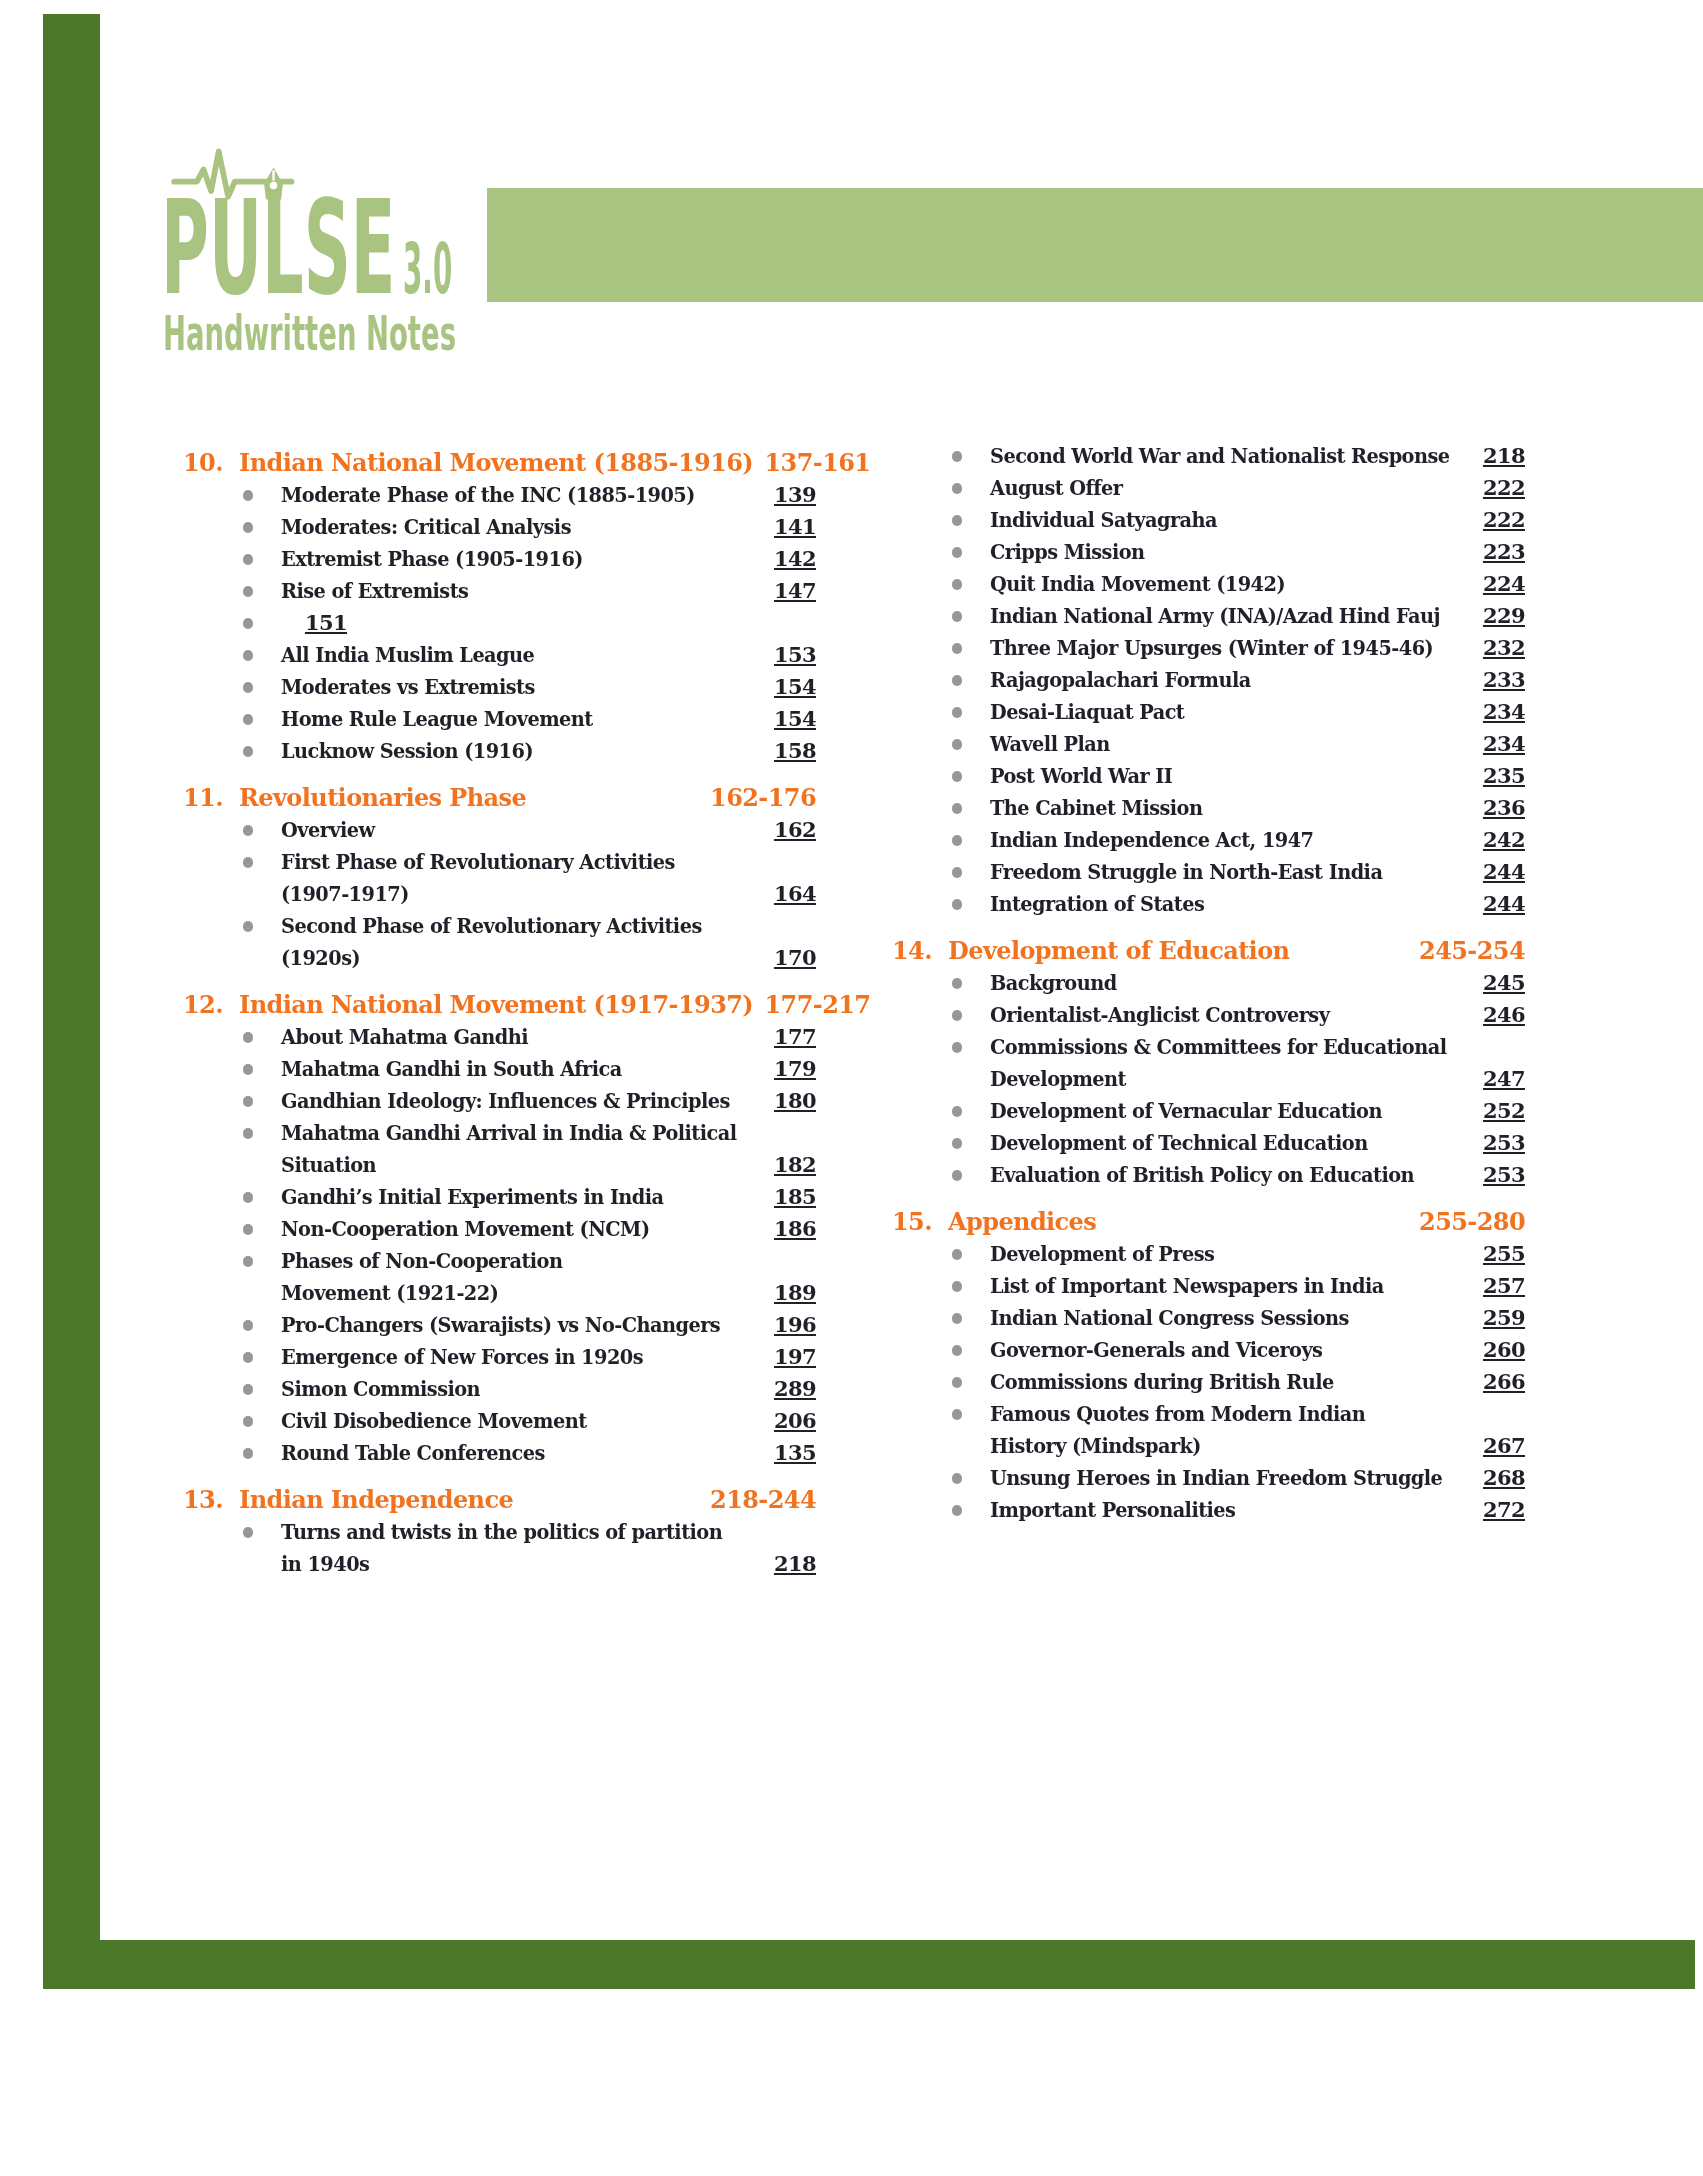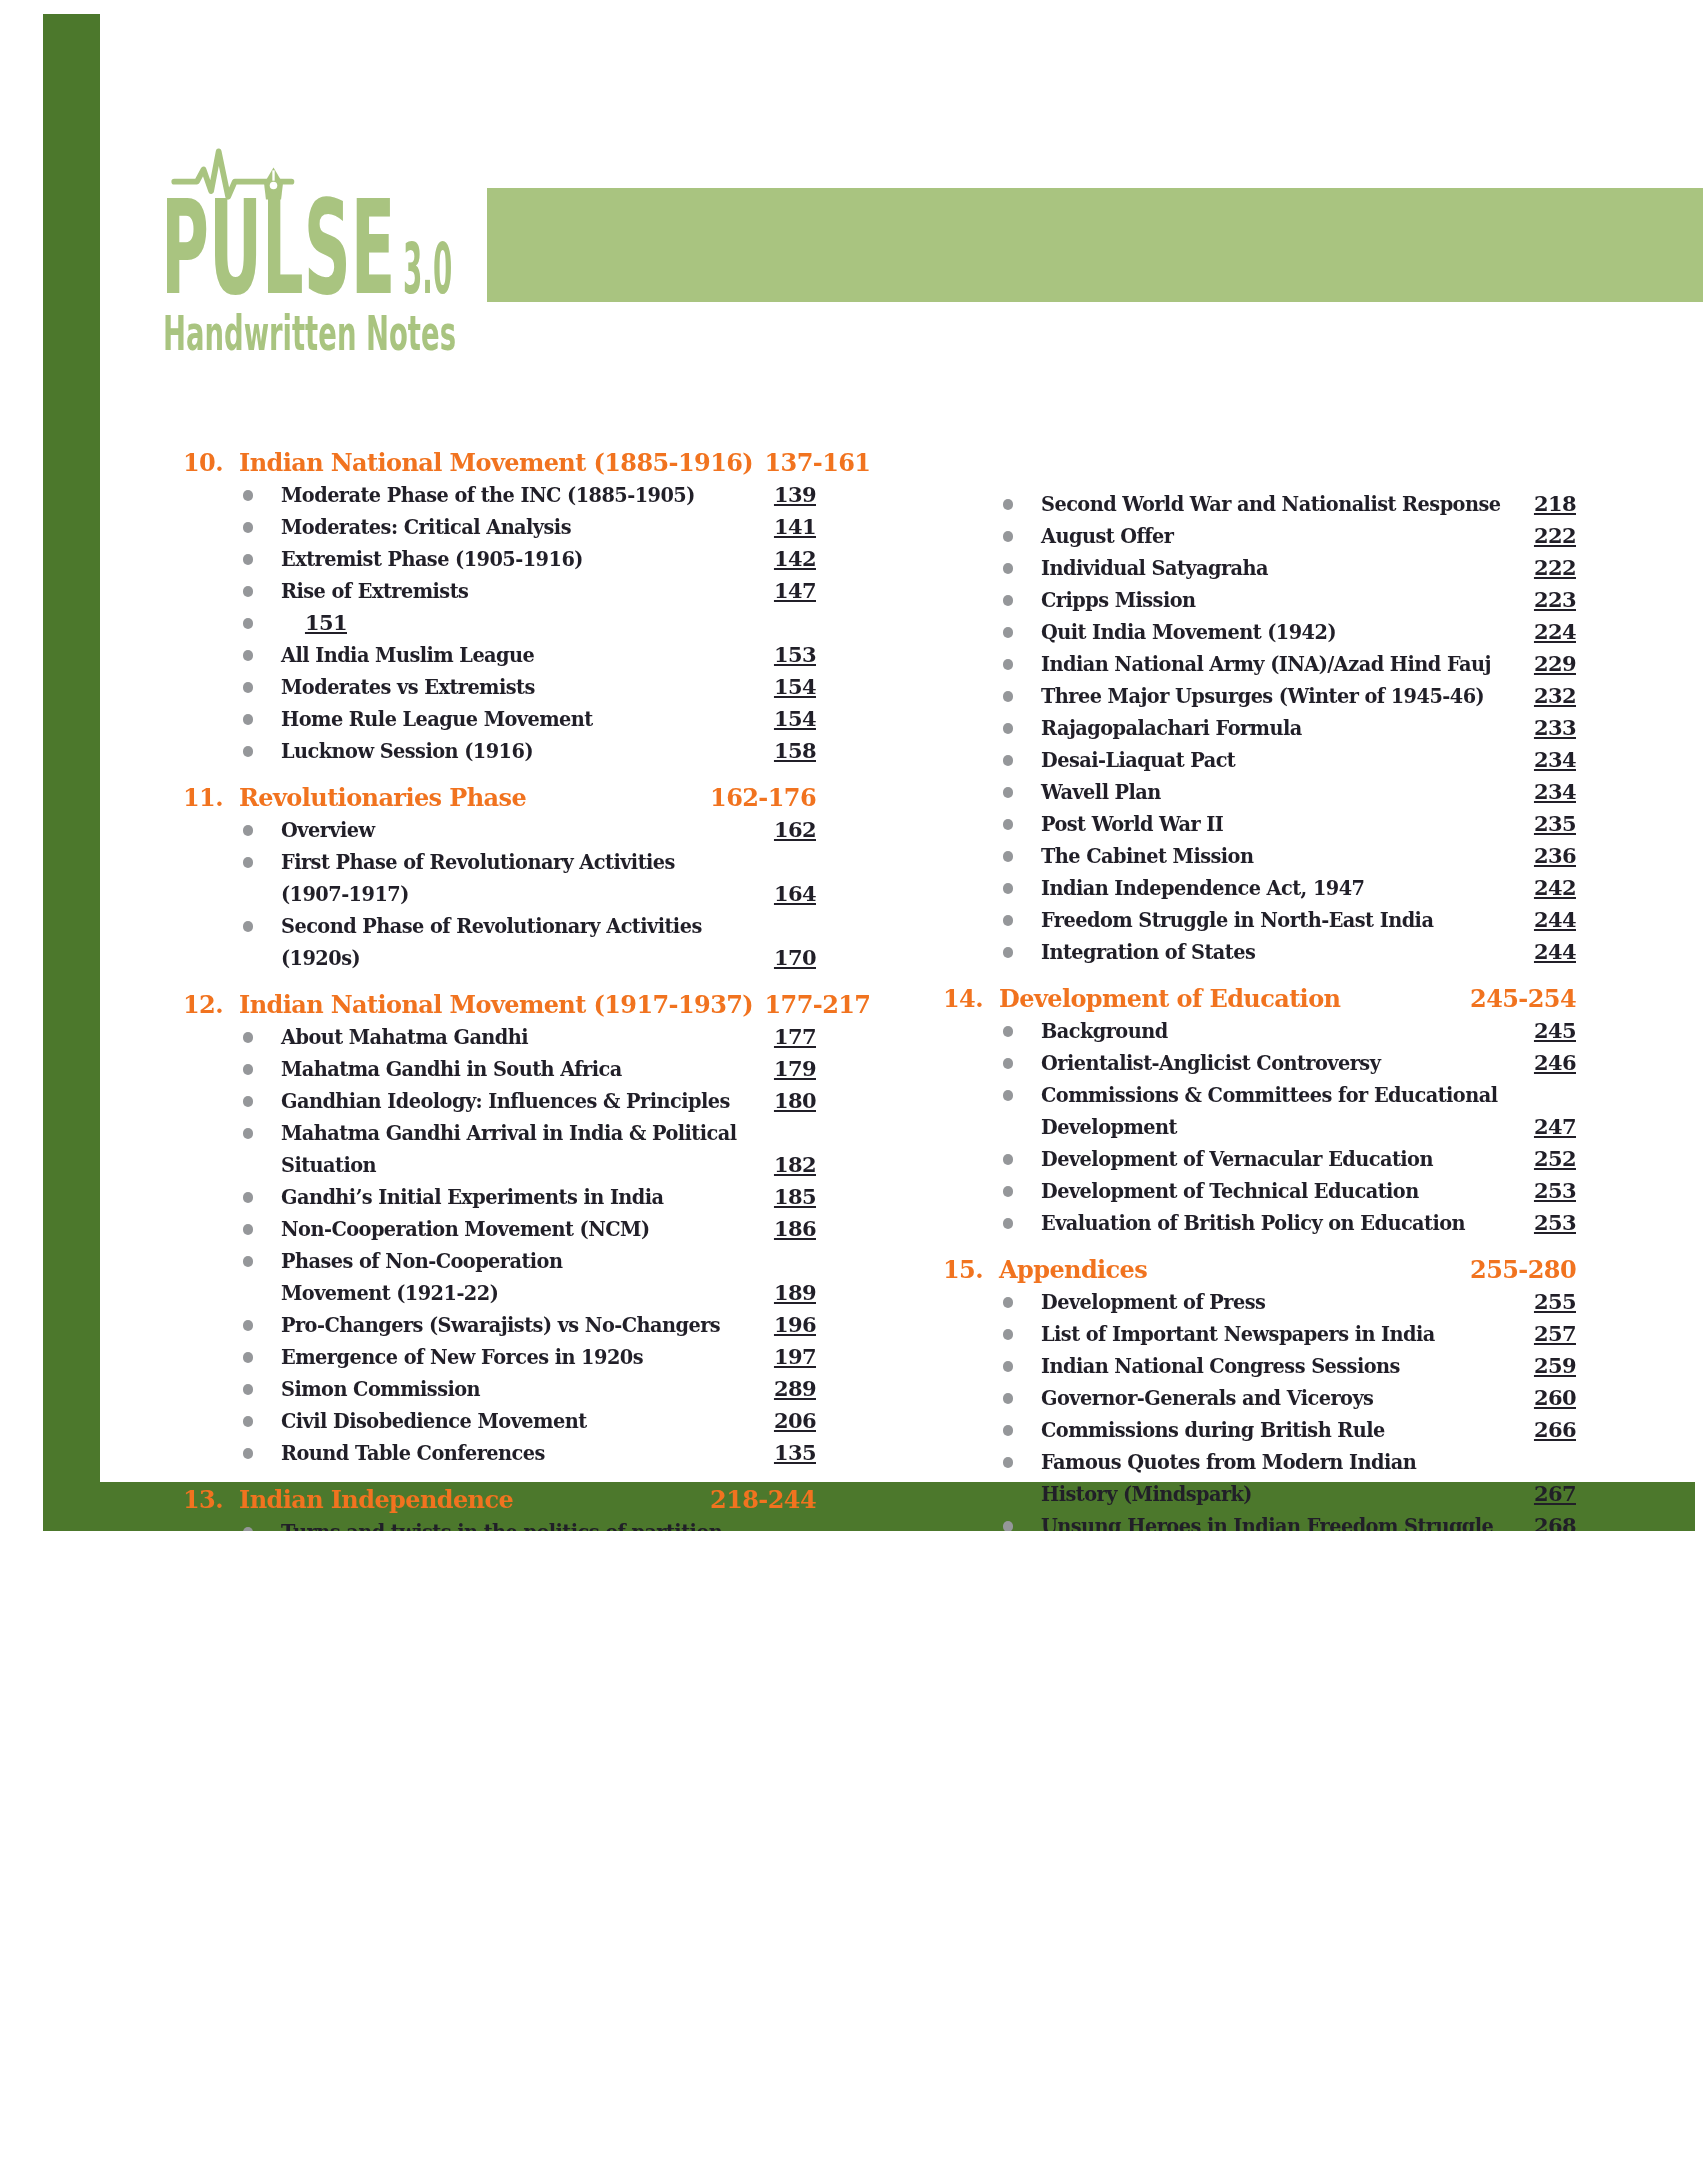--- a/index.html
+++ b/index.html
@@ -1,32 +1,32 @@
 <!DOCTYPE html>
 <html style="font-size:15px"><head>
 <meta charset="utf-8">
 <style>
   html,body { margin:0; padding:0; background:#ffffff; }
   .page {
-    position:relative; width:1703px; height:1531px; background:#ffffff;
+    position:relative; width:1703px; height:1989px; background:#ffffff;
     overflow:hidden; font-family:"DejaVu Serif", serif; font-weight:bold;
   }
   
   .strip-left   { position:absolute; left:43px; top:14px; width:57px; bottom:0; background:#4c782c; }
   .strip-bottom { position:absolute; left:43px; right:7.6px; bottom:0; height:49px; background:#4c782c; }
   .topbar       { position:absolute; left:487px; top:188px; right:0; height:114px; background:#a9c480; }
 
   
   .logo { position:absolute; left:161px; top:140px; width:416px; height:227px; }
   .logo text { fill:#a9c480; font-family:"DejaVu Sans", sans-serif; font-weight:bold; }
 
   
   .col { position:absolute; width:633px; color:#211f28; font-size:21px; letter-spacing:-0.6px; }
   .col-left  { left:183px; top:447px; }
-  .col-right { left:943px; top:440px;margin-top:48px; }
+  .col-right { left:892px; top:440px; }
 
   .row { position:relative; display:flex; align-items:flex-end; line-height:32px; }
 
   .row.chapter { margin-top:15px; color:#f1731f; font-size:24px; }
   .col .row.chapter:first-child { margin-top:0; }
   .chapter .num   { position:absolute; left:0; bottom:0; white-space:nowrap; }
   .chapter .title { padding-left:56px; flex:1; white-space:nowrap; }
   .chapter .range { margin-left:11.4px; white-space:nowrap; text-align:right; }
 
   .row.item { padding-left:98px; }

